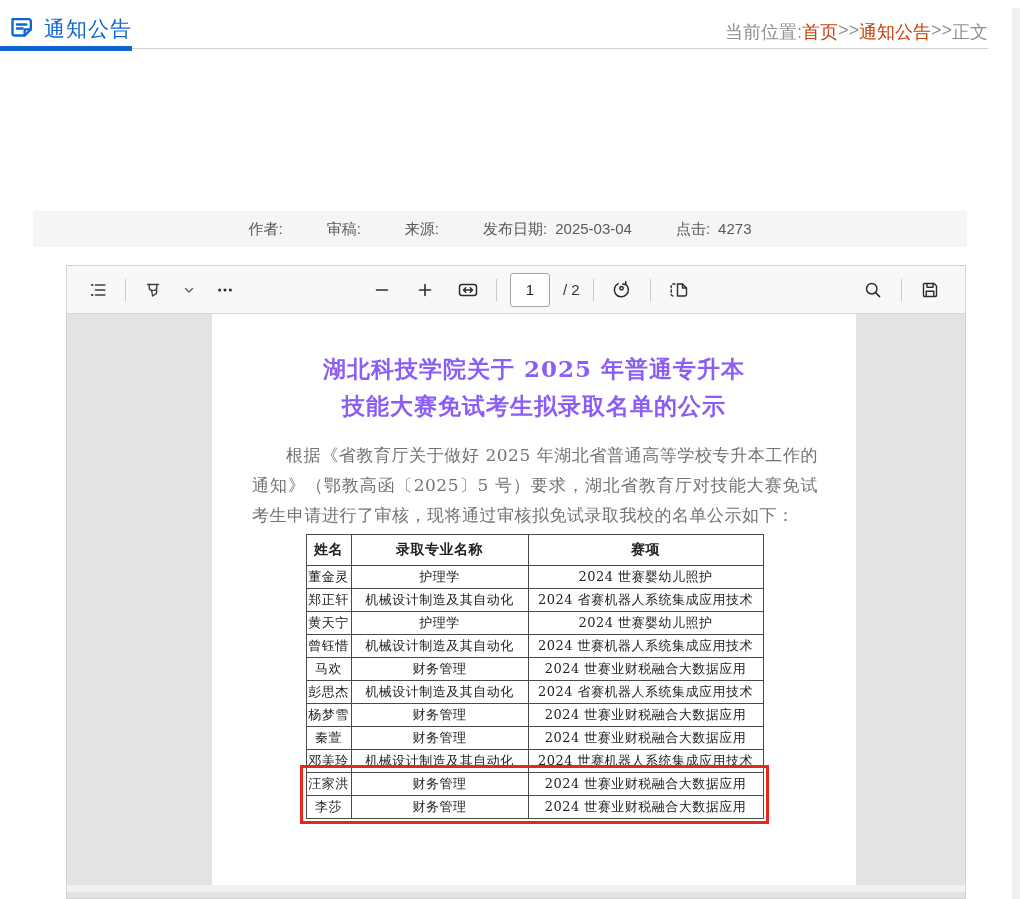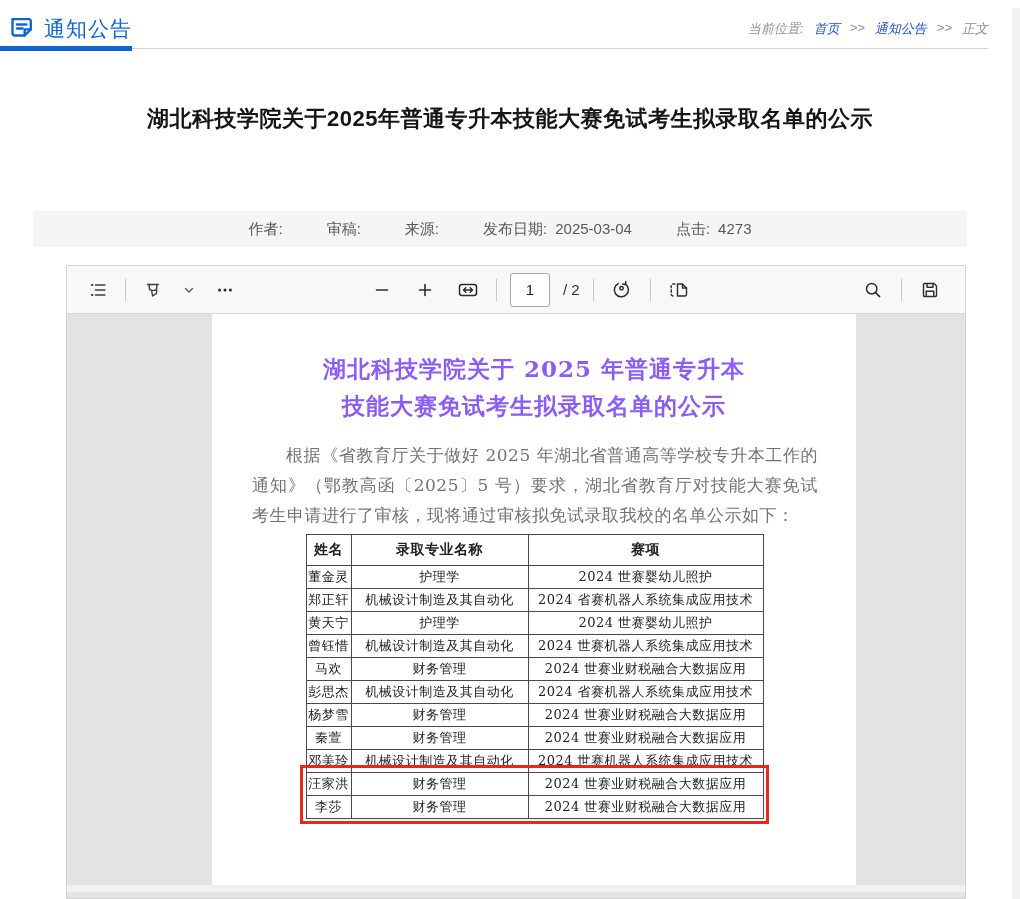--- a/index.html
+++ b/index.html
@@ -5,22 +5,22 @@
   * { margin:0; padding:0; box-sizing:border-box; }
   html,body { width:1020px; height:899px; overflow:hidden; }
   body { font-family:"Liberation Sans", sans-serif; background:#fff; }
   #app { position:relative; width:1020px; height:899px; background:#fff; }
 
   
   .section-header { position:absolute; left:8px; top:13px; display:flex; align-items:center; gap:9px; }
   .section-title { color:#1165d0; font-size:21px; letter-spacing:1px; }
   .header-rule { position:absolute; top:48px; left:0; width:988px; height:1px; background:#d0d0d0; }
   .header-rule-accent { position:absolute; top:46px; left:0; width:132px; height:5px; background:#1165d0; z-index:2; }
-  .breadcrumb { position:absolute; top:20px; right:32px; color:#8f8f8f; font-size:13px; display:flex; gap:10px;font-style:italic; }
-  .breadcrumb a { color:#1d4ed8; text-decoration:none; }
+  .breadcrumb { position:absolute; top:20px; right:32px; color:#8f8f8f; font-size:18px; display:flex; gap:0; }
+  .breadcrumb a { color:#c2410c; text-decoration:none; }
 
   
   .article-title { position:absolute; top:104px; left:30px; width:960px; text-align:center;
                    font-size:22px; font-weight:bold; color:#151515; letter-spacing:0.5px; }
 
   
   .meta-bar { position:absolute; left:33px; top:211px; width:934px; height:36px; background:#f5f5f5;
               display:flex; align-items:center; justify-content:center; gap:44px;
               color:#595959; font-size:15px; }
   .meta-item { display:flex; gap:8px; white-space:nowrap; }
@@ -88,21 +88,20 @@
 
   <div class="breadcrumb">
     <span>当前位置:</span>
     <a href="#">首页</a>
     <span>&gt;&gt;</span>
     <a href="#">通知公告</a>
     <span>&gt;&gt;</span>
     <span>正文</span>
   </div>
 
-  <h1 class="article-title">湖北科技学院关于2025年普通专升本技能大赛免试考生拟录取名单的公示</h1>
 
   <div class="meta-bar">
     <span class="meta-item">
         <span>作者:</span>
       </span>
     <span class="meta-item">
         <span>审稿:</span>
       </span>
     <span class="meta-item">
         <span>来源:</span>

